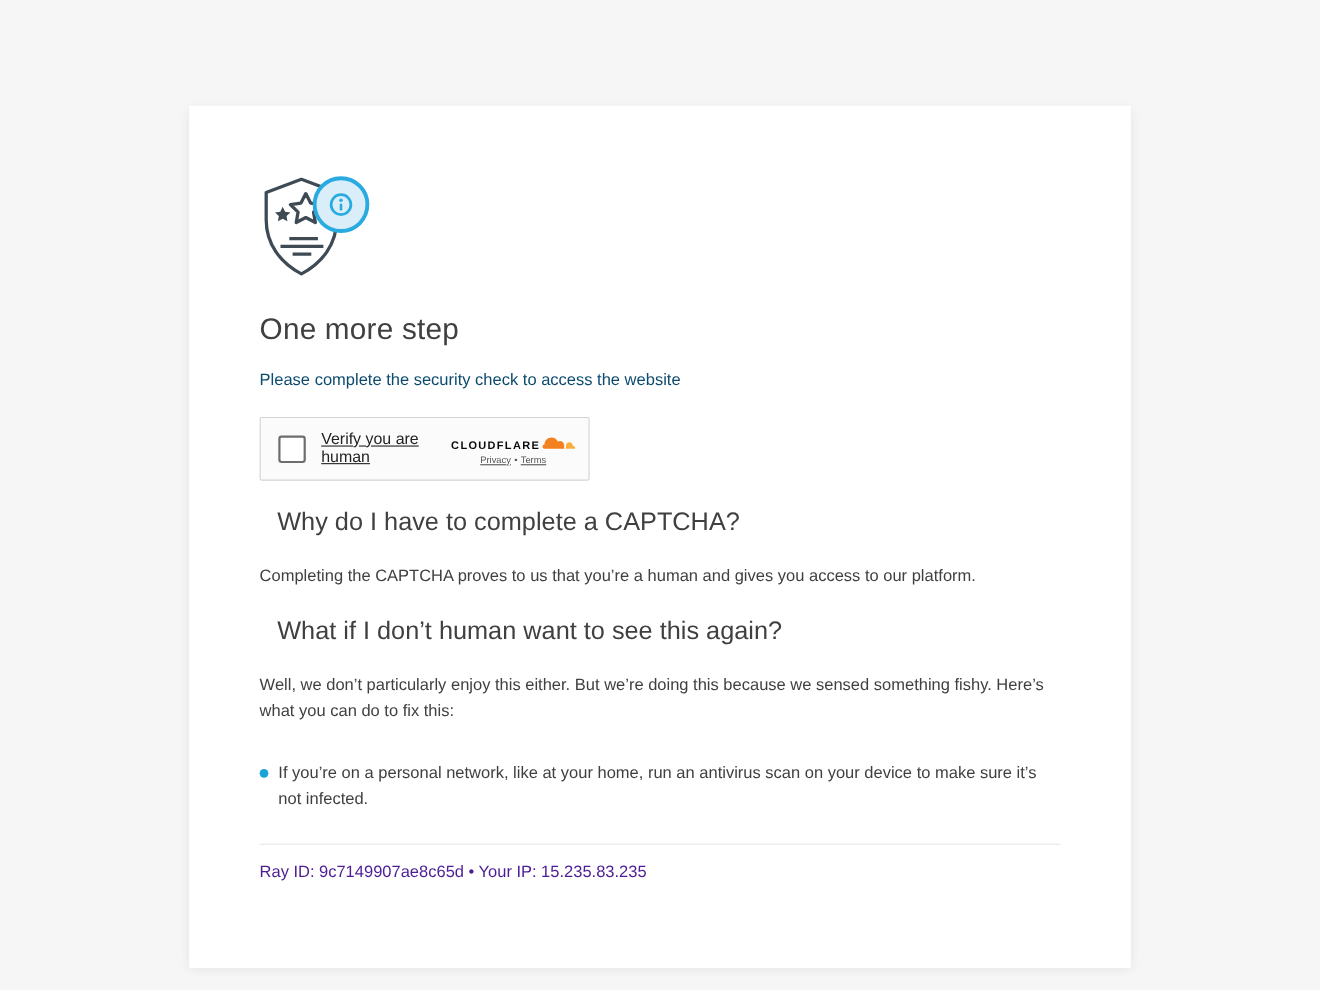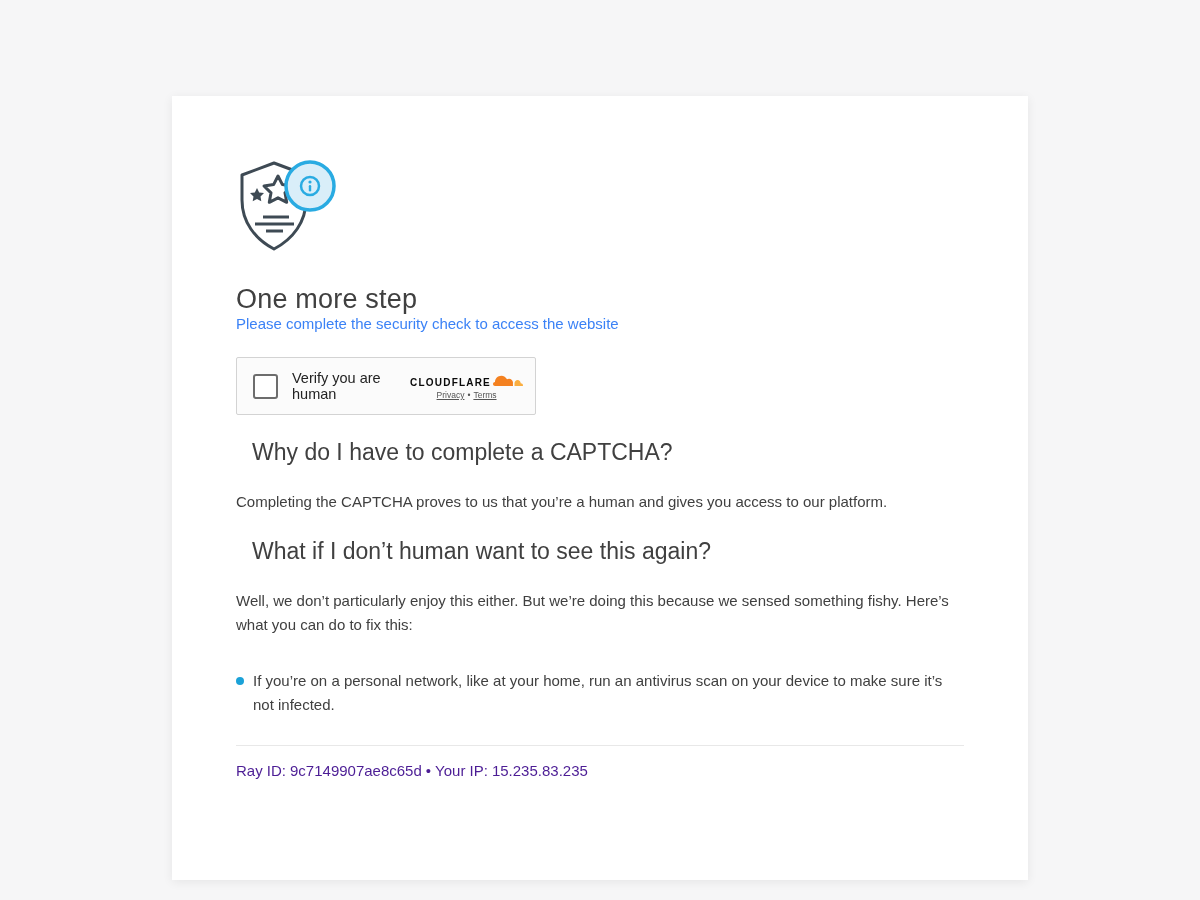--- a/index.html
+++ b/index.html
@@ -17,41 +17,42 @@
     background: #ffffff;
     box-shadow: 0 2px 10px rgba(0,0,0,0.07);
     padding: 64px 64px 68px 64px;
   }
   .hero-icon { width: 104px; height: 94px; margin-bottom: 30px; position: relative; }
   h1.page-title {
     font-size: 27px;
     font-weight: 400;
     color: #404040;
     letter-spacing: 0.2px;
+    margin-bottom: 22px;
   }
-  p.subtitle { font-size: 15px; color: #3b82f6; margin-bottom: 25px; }
+  p.subtitle { font-size: 15px; color: #0c4a6e; margin-bottom: 25px; }
   .captcha-widget {
     width: 300px; height: 58px;
     background: #fbfbfb;
     border: 1px solid #d3d3d3;
     border-radius: 2px;
     display: flex;
     align-items: center;
     padding: 0 12px 0 16px;
     margin-bottom: 16px;
   }
   .captcha-checkbox {
     width: 25px; height: 25px;
     background: #ffffff;
     border: 2px solid #6d6d6d;
     border-radius: 3px;
     flex: 0 0 auto;
     cursor: pointer;
   }
-  .captcha-label { font-size: 14.5px; color: #232323; margin-left: 14px; }
+  .captcha-label { font-size: 14.5px; color: #232323; margin-left: 14px; text-decoration: underline; }
   .cf-brand { margin-left: auto; display: flex; flex-direction: column; align-items: center; }
   .cf-wordmark {
     display: flex; align-items: flex-end;
     font-weight: bold; font-size: 10px; letter-spacing: 1.2px; color: #0a0a0a;
   }
   .cf-cloud { margin: 0 0 -1px 2px; }
   .cf-links { font-size: 8.5px; color: #555; margin-top: 2px; }
   .cf-links a { color: #555; text-decoration: underline; cursor: pointer; }
   .cf-links .dot { margin: 0 3px; text-decoration: none; }
   h2.section-heading {

